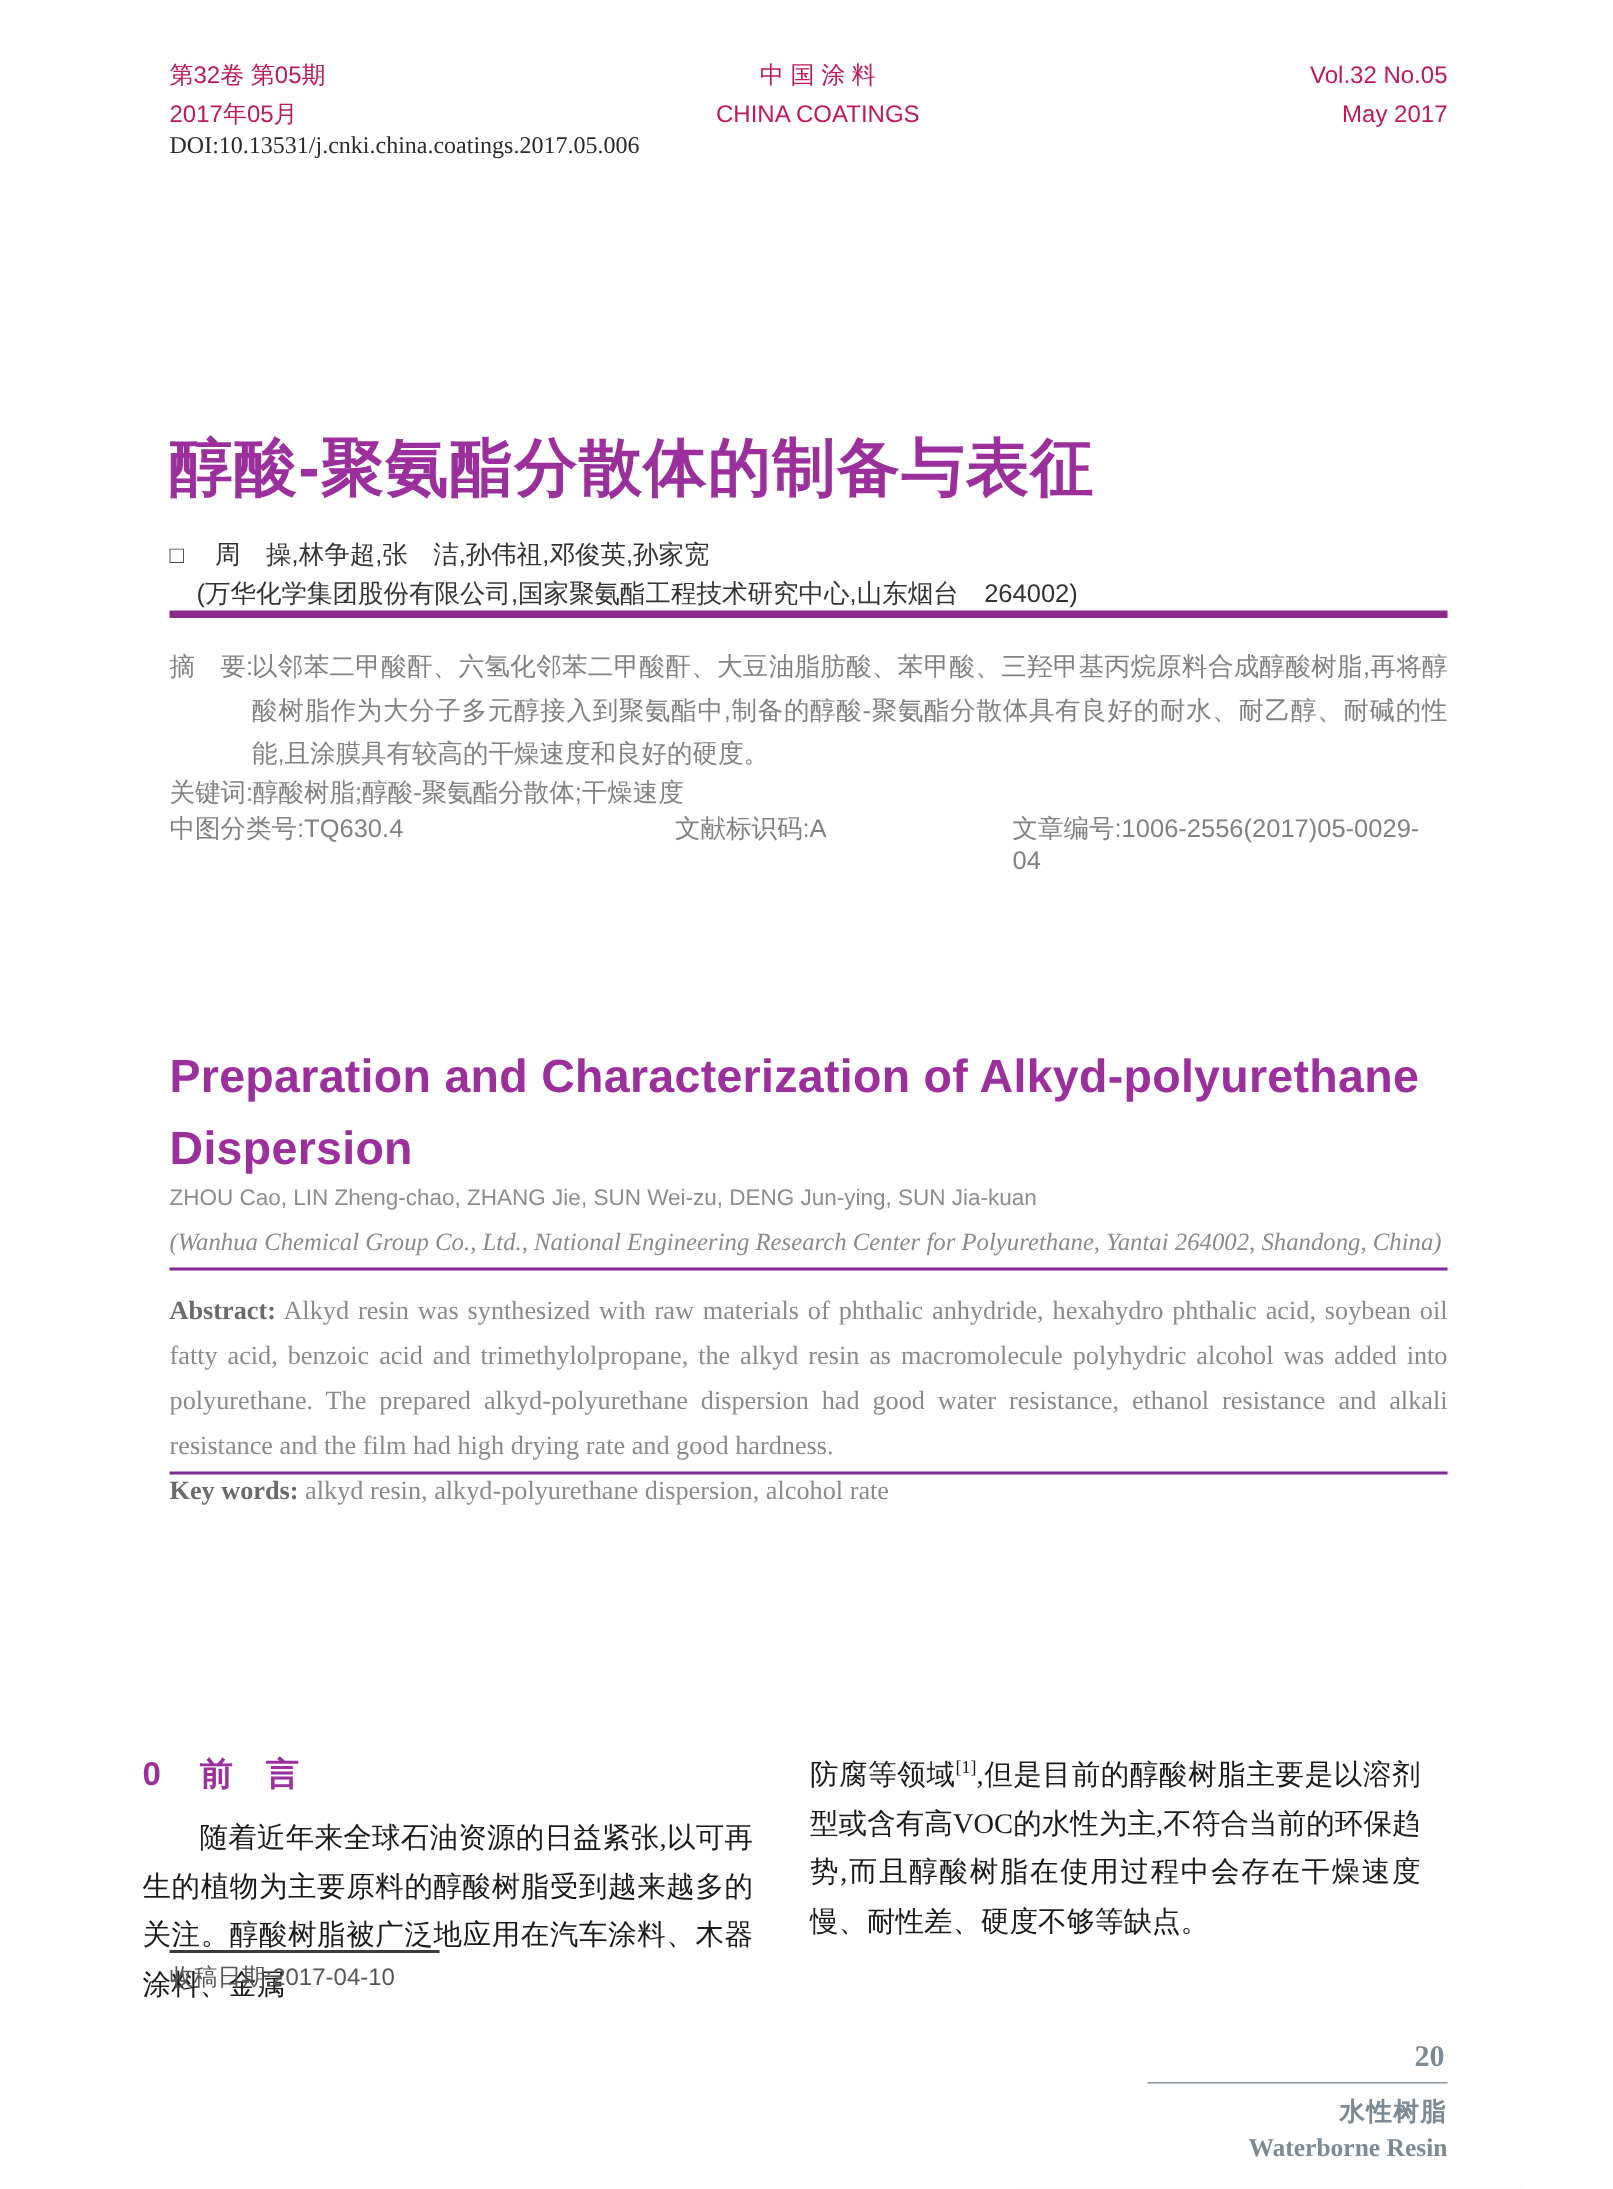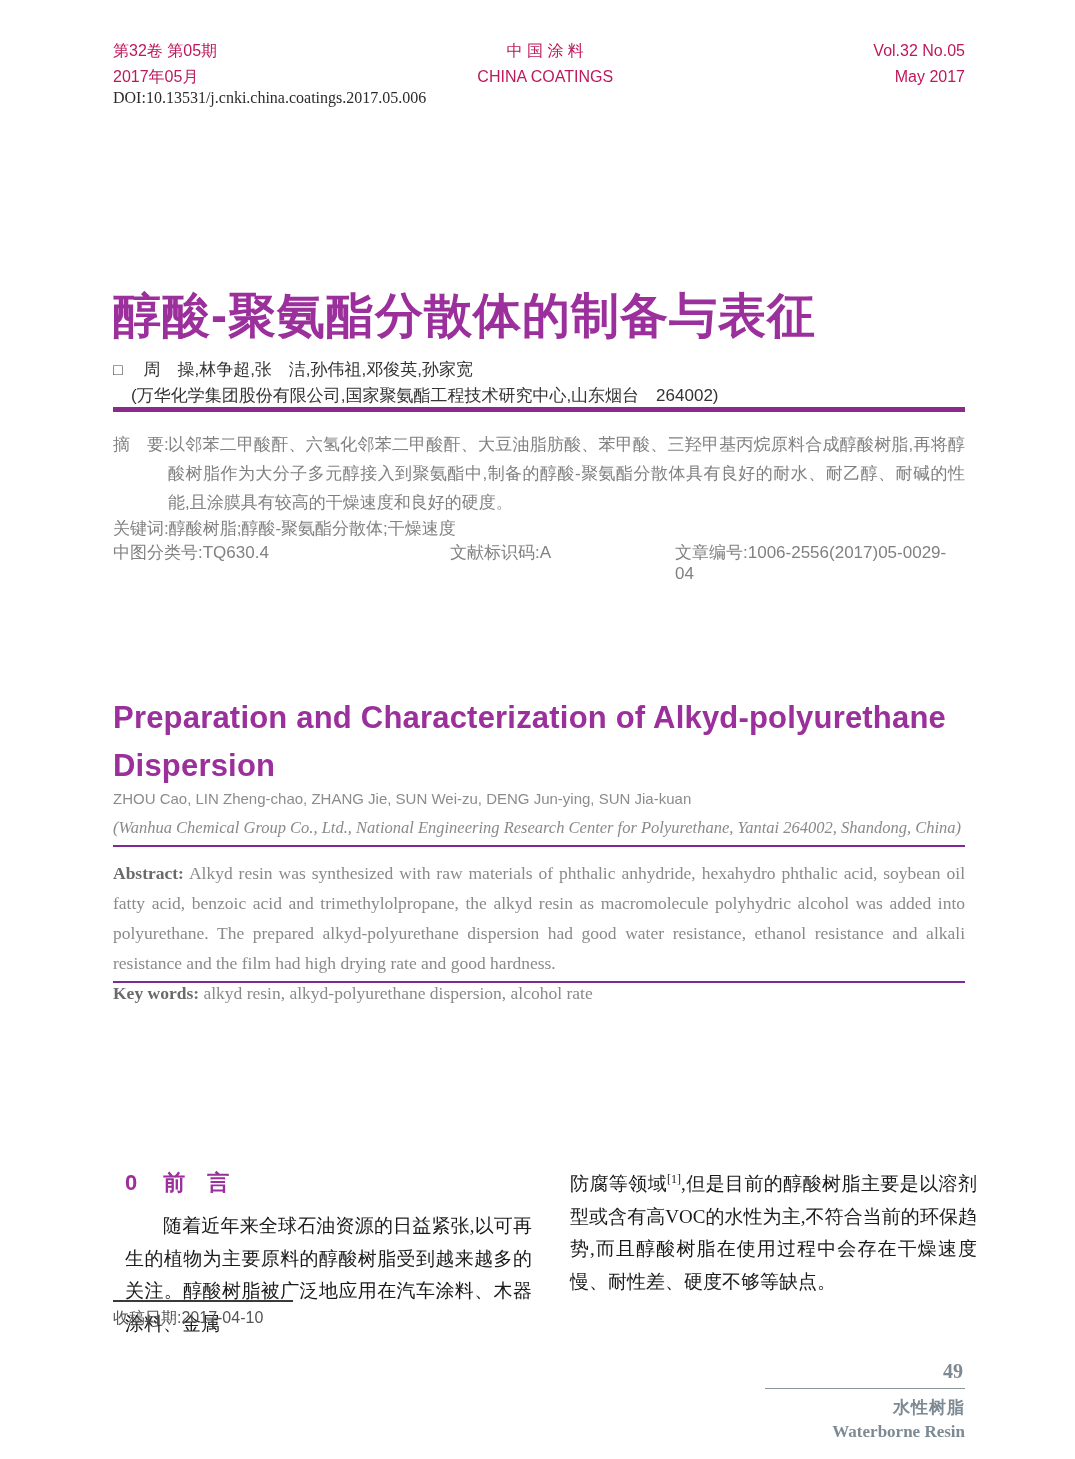--- a/index.html
+++ b/index.html
@@ -11,21 +11,21 @@
   .abs { position:absolute; }
 
   
   .journal-header { top:38px; left:113px; width:852px; display:flex; justify-content:space-between; color:#be185d; font-size:16px; line-height:26px; }
   .jh-left { text-align:left; }
   .jh-center { text-align:center; }
   .jh-right { text-align:right; }
   .doi-line { top:89px; left:113px; font-family:"Liberation Serif", serif; font-size:16px; color:#2b2b2b; }
 
   
-  .cn-title { top:284px; left:113px; width:852px; font-size:48px; font-weight:bold; color:#9b2f9b; letter-spacing:1px; font-family:"Liberation Sans", sans-serif; }
+  .cn-title { top:284px; left:113px; width:852px; font-size:42px; font-weight:bold; color:#9b2f9b; letter-spacing:1px; font-family:"Liberation Sans", sans-serif; }
   .cn-authors { top:358px; left:113px; font-size:17px; color:#333; }
   .cn-authors .bullet { display:inline-block; margin-right:16px; color:#444; font-size:16px; }
   .cn-affil { top:384px; left:131px; font-size:17px; color:#333; }
   .rule-thick { top:407px; left:113px; width:852px; height:5px; background:#8b2a8b; }
 
   
   .cn-abstract { top:430px; left:113px; width:852px; font-size:17px; line-height:29px; color:#818181; padding-left:55px; text-align:justify; }
   .cn-abstract .lbl { position:absolute; left:0; top:0; }
   .cn-keywords { top:517px; left:113px; font-size:17px; color:#818181; }
   .cn-meta { top:541px; left:113px; width:852px; display:flex; font-size:17px; color:#818181; }
@@ -37,21 +37,21 @@
   .en-title { top:694px; left:113px; width:852px; font-size:31px; line-height:48px; font-weight:bold; color:#9b2f9b; letter-spacing:0.2px; }
   .en-authors { top:790px; left:113px; font-size:15px; color:#8c8c8c; }
   .en-affil { top:818px; left:113px; font-family:"Liberation Serif", serif; font-style:italic; font-size:16.5px; color:#8a8a8a; }
   .rule-thin1 { top:845px; left:113px; width:852px; height:2px; background:#7e2a96; }
   .en-abstract { top:858px; left:113px; width:852px; font-family:"Liberation Serif", serif; font-size:17.5px; line-height:30px; color:#8a8a8a; text-align:justify; }
   .en-abstract b, .en-keywords b { color:#6a6a6a; }
   .en-keywords { margin-top:0; text-align:left; }
   .rule-thin2 { top:981px; left:113px; width:852px; height:2px; background:#7e2a96; }
 
   
-  .columns { top:1168px; left:125px; width:852px; display:flex; gap:38px; }
+  .columns { top:1168px; left:95px; width:852px; display:flex; gap:38px; }
   .col { width:411px; }
   .sec-heading { color:#9b2f9b; font-size:22px; font-weight:bold; margin-bottom:12px; }
   .sec-heading .num { margin-right:26px; }
   .body-p { font-family:"Liberation Serif", serif; font-size:19px; line-height:32.5px; color:#1a1a1a; text-align:justify; }
   .indent { text-indent:2em; }
   sup { font-size:12px; vertical-align:super; line-height:0; }
 
   
   .footnote-rule { top:1300px; left:113px; width:180px; height:2px; background:#3a3a3a; }
   .fn-received { top:1308px; left:113px; font-size:16px; color:#555; }
@@ -127,19 +127,19 @@
     </div>
     <div class="col">
       <p class="body-p"><span>防腐等领域</span><sup>[1]</sup><span>,但是目前的醇酸树脂主要是以溶剂型或含有高VOC的水性为主,不符合当前的环保趋势,而且醇酸树脂在使用过程中会存在干燥速度慢、耐性差、硬度不够等缺点。</span></p>
     </div>
   </div>
 
   <div class="abs footnote-rule"></div>
   <div class="abs fn-received">收稿日期:2017-04-10</div>
 
   <div class="abs footer">
-    <div class="page-num">49</div>
+    <div class="page-num">20</div>
     <div class="footer-rule"></div>
     <div class="footer-cn">水性树脂</div>
     <div class="footer-en">Waterborne Resin</div>
   </div>
 
 </div>
 
 </body></html>

